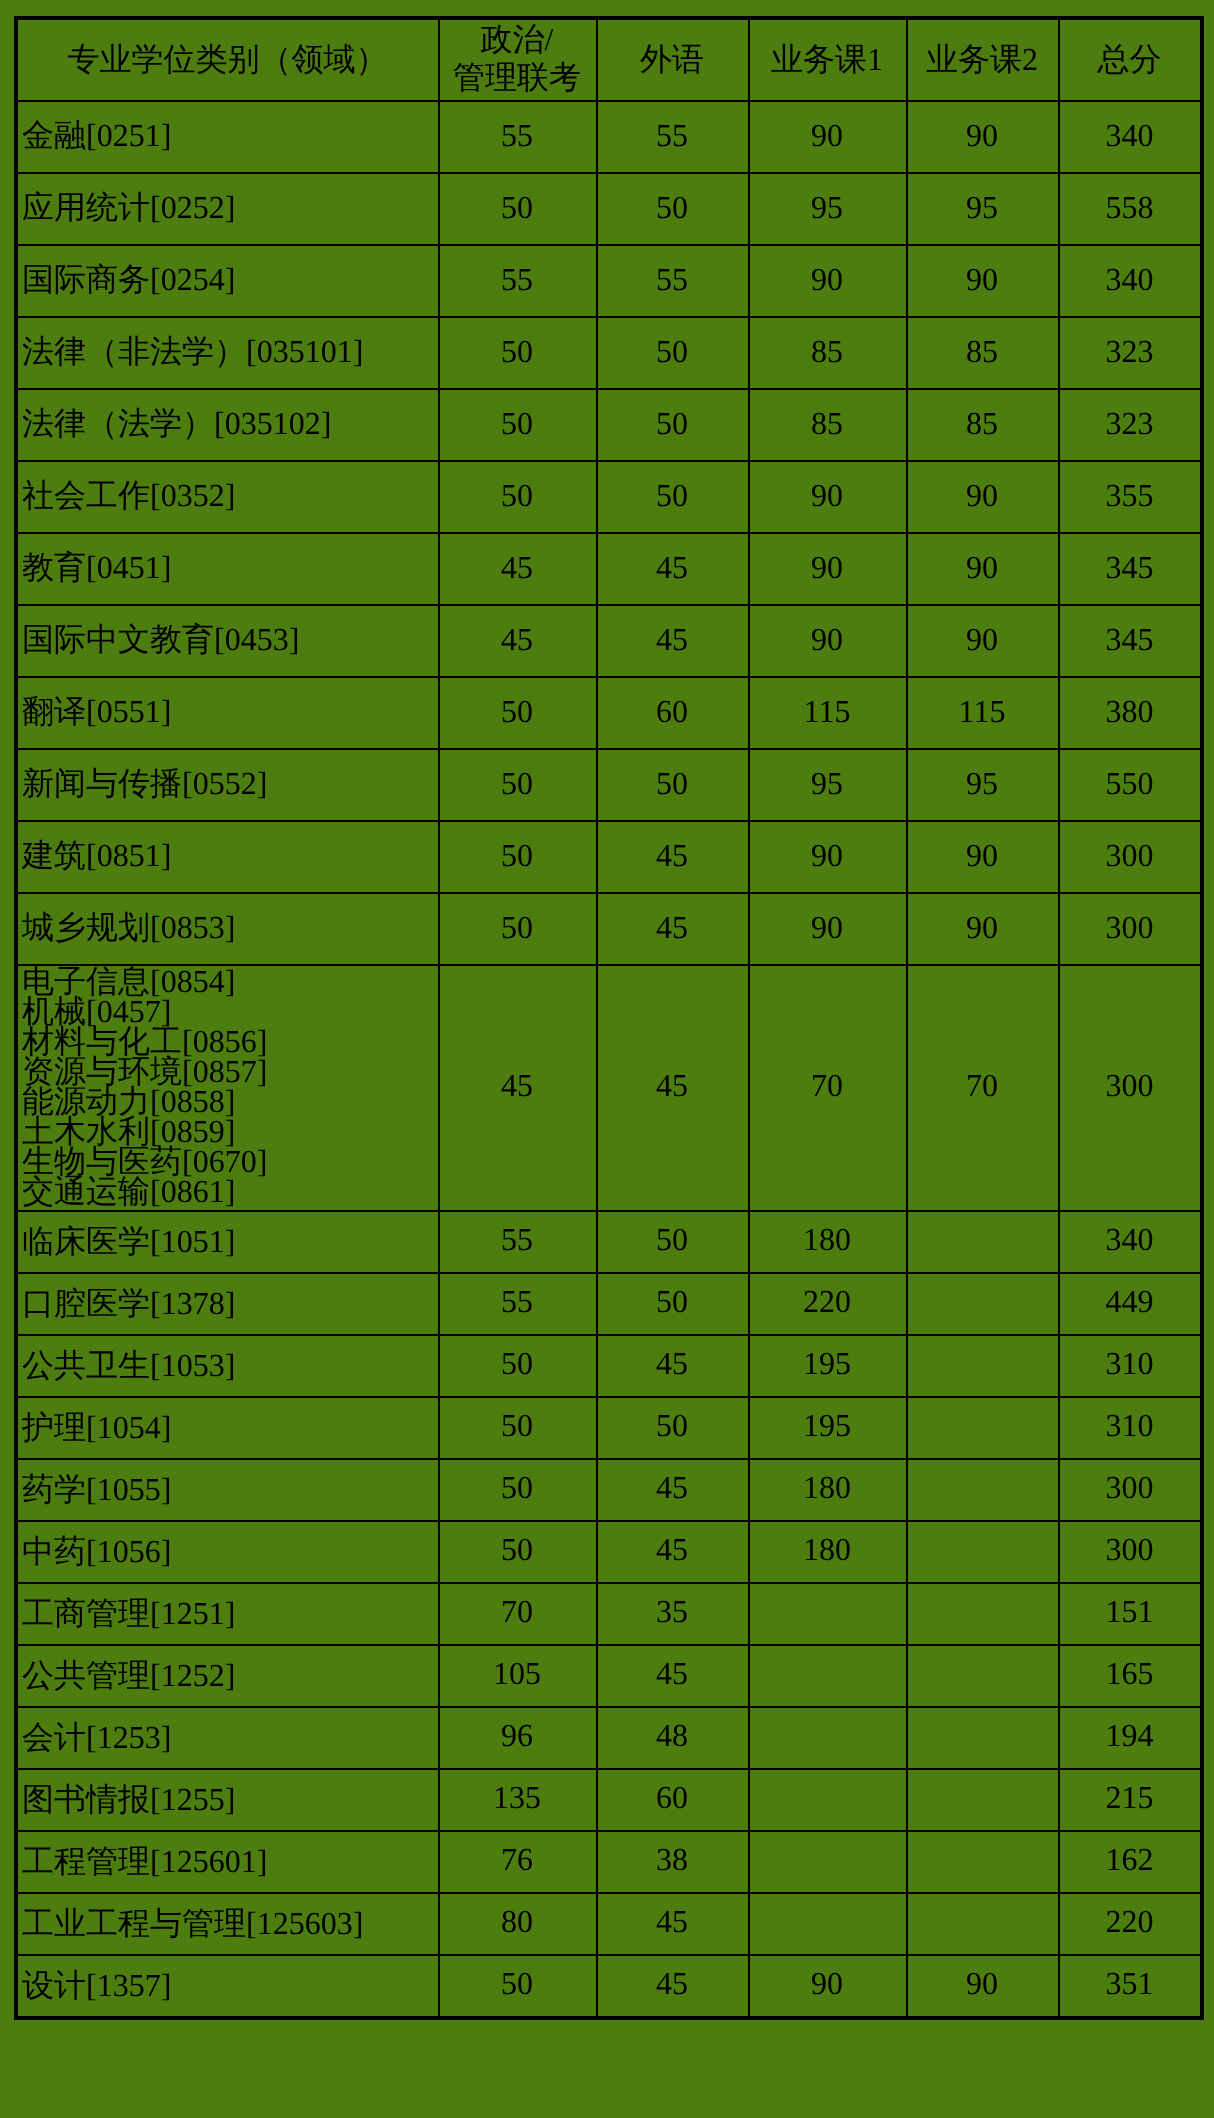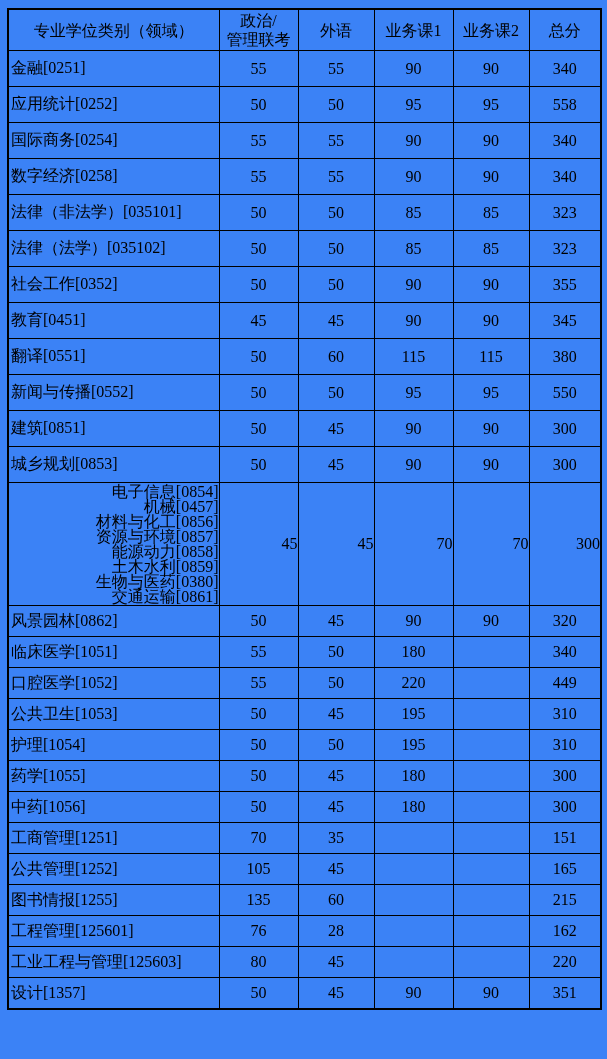--- a/index.html
+++ b/index.html
@@ -5,21 +5,21 @@
   html, body {
     background: #ffffff;
     margin: 0;
     padding: 0;
     font-family: "Liberation Serif", "DejaVu Serif", serif;
     color: #000000;
   }
   .page {
     width: 607px;
     height: 1059px;
-    background: #3b82f6;
+    background: #4d7c0f;
     box-sizing: border-box;
     padding: 8px 0 0 7px;
   }
   table.score-table {
     border-collapse: collapse;
     border: 2px solid #000000;
     table-layout: fixed;
     width: 593px;
   }
   table.score-table th,
@@ -44,21 +44,20 @@
   }
   table.score-table td.cat {
     text-align: left;
     padding-left: 2px;
   }
   table.score-table tr.compact td {
     height: 30px;
   }
   table.score-table tr.multi td {
     height: auto;
-    text-align: right;
   }
   table.score-table tr.multi td.cat {
     padding-top: 1px;
     padding-bottom: 1px;
   }
   table.score-table tr.multi td.cat div {
     line-height: 15px;
   }
 </style>
 </head>
@@ -111,30 +110,20 @@
             <div>国际商务[0254]</div>
           </td>
           <td>55</td>
           <td>55</td>
           <td>90</td>
           <td>90</td>
           <td>340</td>
         </tr>
         <tr>
           <td class="cat">
-            <div>数字经济[0258]</div>
-          </td>
-          <td>55</td>
-          <td>55</td>
-          <td>90</td>
-          <td>90</td>
-          <td>340</td>
-        </tr>
-        <tr>
-          <td class="cat">
             <div>法律（非法学）[035101]</div>
           </td>
           <td>50</td>
           <td>50</td>
           <td>85</td>
           <td>85</td>
           <td>323</td>
         </tr>
         <tr>
           <td class="cat">
@@ -152,20 +141,30 @@
           </td>
           <td>50</td>
           <td>50</td>
           <td>90</td>
           <td>90</td>
           <td>355</td>
         </tr>
         <tr>
           <td class="cat">
             <div>教育[0451]</div>
+          </td>
+          <td>45</td>
+          <td>45</td>
+          <td>90</td>
+          <td>90</td>
+          <td>345</td>
+        </tr>
+        <tr>
+          <td class="cat">
+            <div>国际中文教育[0453]</div>
           </td>
           <td>45</td>
           <td>45</td>
           <td>90</td>
           <td>90</td>
           <td>345</td>
         </tr>
         <tr>
           <td class="cat">
             <div>翻译[0551]</div>
@@ -207,52 +206,42 @@
           <td>300</td>
         </tr>
         <tr class="multi">
           <td class="cat">
             <div>电子信息[0854]</div>
             <div>机械[0457]</div>
             <div>材料与化工[0856]</div>
             <div>资源与环境[0857]</div>
             <div>能源动力[0858]</div>
             <div>土木水利[0859]</div>
-            <div>生物与医药[0380]</div>
+            <div>生物与医药[0670]</div>
             <div>交通运输[0861]</div>
           </td>
           <td>45</td>
           <td>45</td>
           <td>70</td>
           <td>70</td>
           <td>300</td>
         </tr>
         <tr class="compact">
           <td class="cat">
-            <div>风景园林[0862]</div>
-          </td>
-          <td>50</td>
-          <td>45</td>
-          <td>90</td>
-          <td>90</td>
-          <td>320</td>
-        </tr>
-        <tr class="compact">
-          <td class="cat">
             <div>临床医学[1051]</div>
           </td>
           <td>55</td>
           <td>50</td>
           <td>180</td>
           <td></td>
           <td>340</td>
         </tr>
         <tr class="compact">
           <td class="cat">
-            <div>口腔医学[1052]</div>
+            <div>口腔医学[1378]</div>
           </td>
           <td>55</td>
           <td>50</td>
           <td>220</td>
           <td></td>
           <td>449</td>
         </tr>
         <tr class="compact">
           <td class="cat">
             <div>公共卫生[1053]</div>
@@ -308,34 +297,44 @@
             <div>公共管理[1252]</div>
           </td>
           <td>105</td>
           <td>45</td>
           <td></td>
           <td></td>
           <td>165</td>
         </tr>
         <tr class="compact">
           <td class="cat">
+            <div>会计[1253]</div>
+          </td>
+          <td>96</td>
+          <td>48</td>
+          <td></td>
+          <td></td>
+          <td>194</td>
+        </tr>
+        <tr class="compact">
+          <td class="cat">
             <div>图书情报[1255]</div>
           </td>
           <td>135</td>
           <td>60</td>
           <td></td>
           <td></td>
           <td>215</td>
         </tr>
         <tr class="compact">
           <td class="cat">
             <div>工程管理[125601]</div>
           </td>
           <td>76</td>
-          <td>28</td>
+          <td>38</td>
           <td></td>
           <td></td>
           <td>162</td>
         </tr>
         <tr class="compact">
           <td class="cat">
             <div>工业工程与管理[125603]</div>
           </td>
           <td>80</td>
           <td>45</td>

